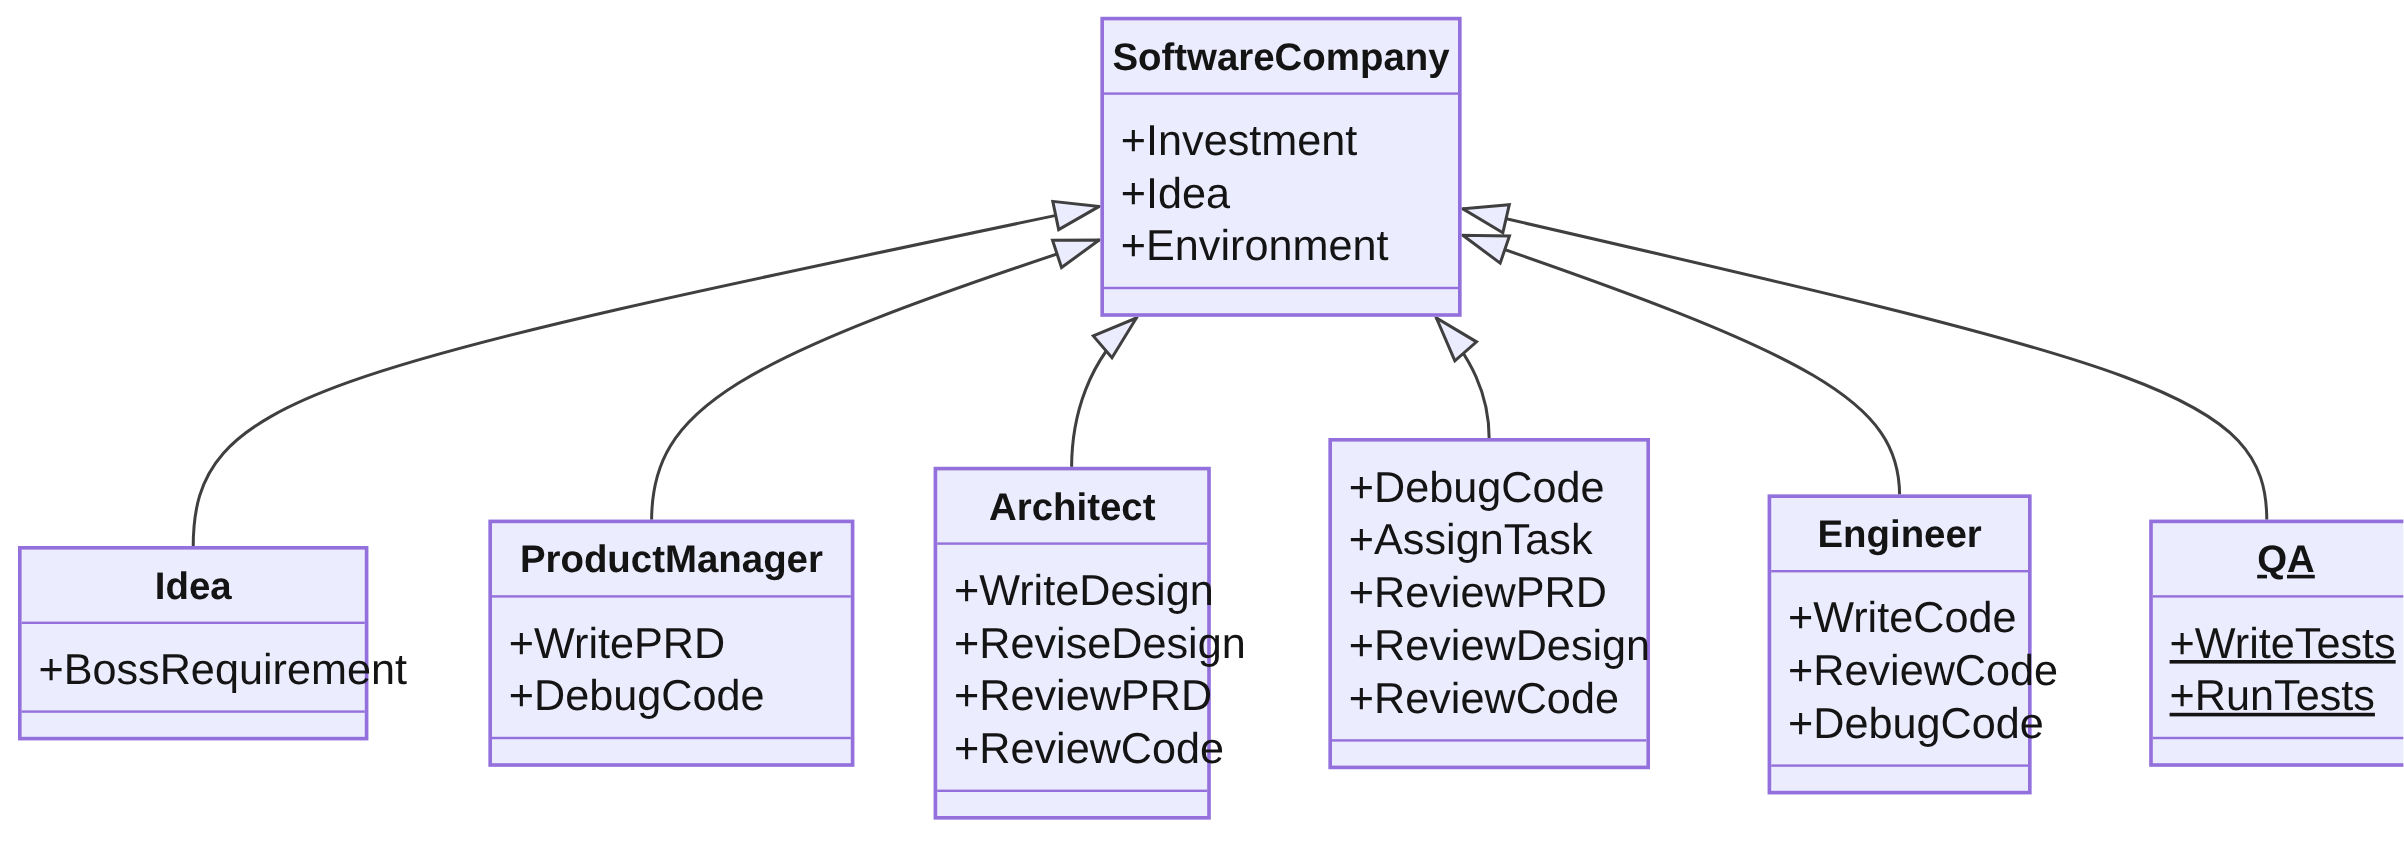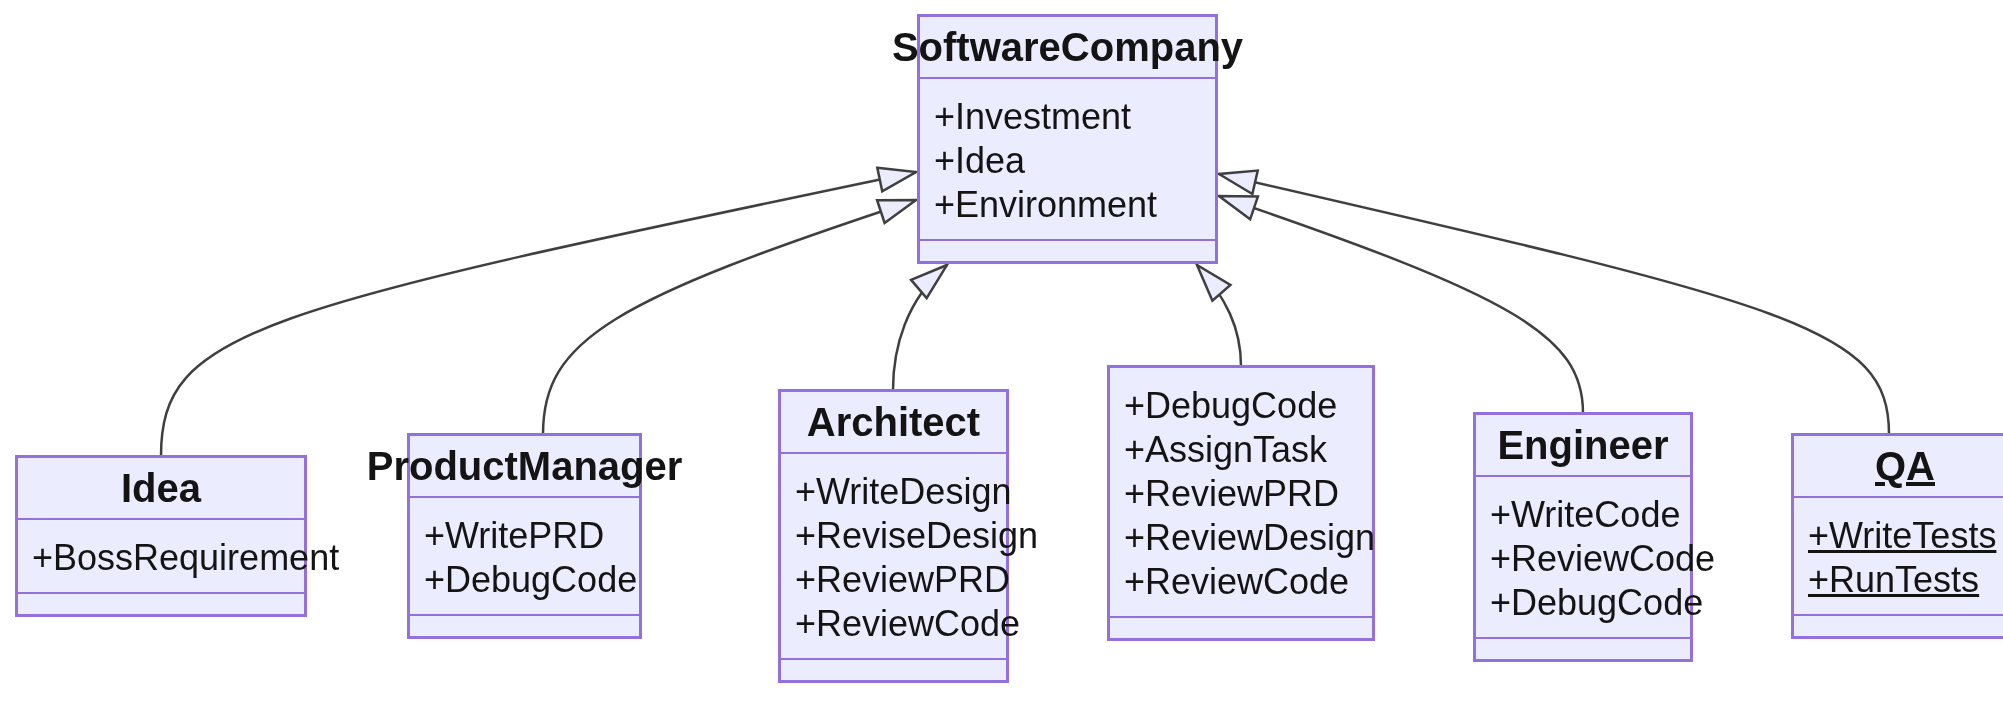--- a/index.html
+++ b/index.html
@@ -27,21 +27,21 @@
     border: 3px solid #9370DB;
     box-sizing: border-box;
     color: #141414;
   }
   .uml-title {
     height: 60px;
     display: flex;
     align-items: center;
     justify-content: center;
     font-weight: bold;
-    font-size: 40px;
+    font-size: 32px;
     border-bottom: 2px solid #9370DB;
     white-space: nowrap;
   }
   .uml-members {
     padding: 16px 14px 12px 14px;
     font-size: 36px;
   }
   .uml-member {
     height: 44px;
     line-height: 44px;
@@ -82,21 +82,21 @@
   </div>
 
   <div class="uml-class" style="left:15px; top:455px; width:292px;">
     <div class="uml-title">Idea</div>
     <div class="uml-members">
       <div class="uml-member">+BossRequirement</div>
     </div>
     <div class="uml-methods"></div>
   </div>
 
-  <div class="uml-class" style="left:407px; top:433px; width:235px;">
+  <div class="uml-class" style="left:407px; top:433px; width:305px;">
     <div class="uml-title">ProductManager</div>
     <div class="uml-members">
       <div class="uml-member">+WritePRD</div>
       <div class="uml-member">+DebugCode</div>
     </div>
     <div class="uml-methods"></div>
   </div>
 
   <div class="uml-class" style="left:778px; top:389px; width:231px;">
     <div class="uml-title">Architect</div>

